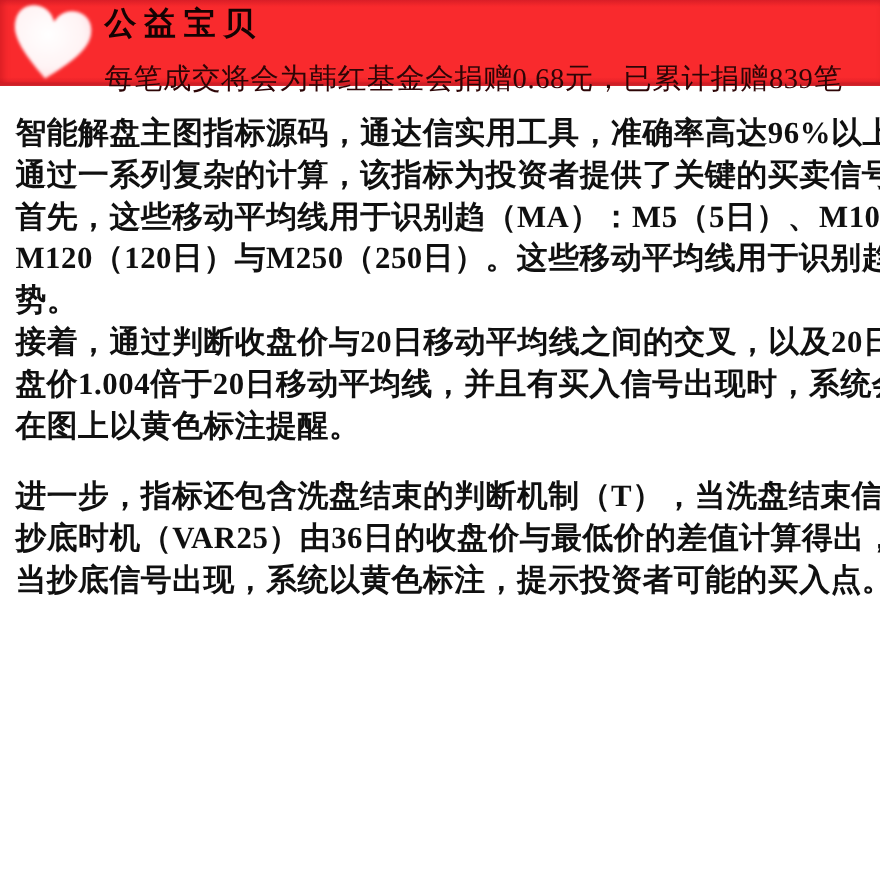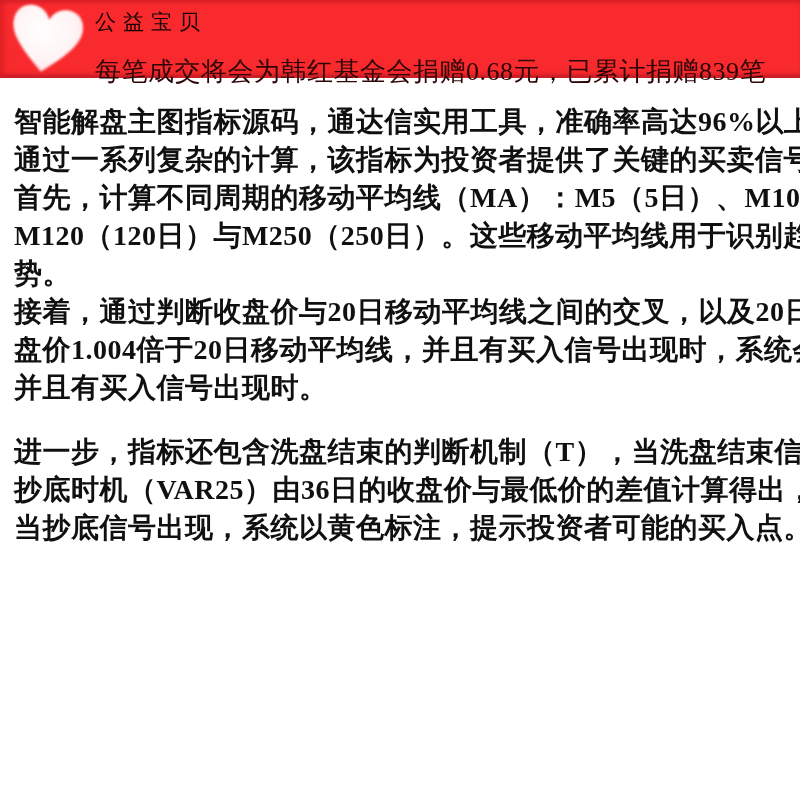--- a/index.html
+++ b/index.html
@@ -29,22 +29,22 @@
     top: 3px;
     width: 76px;
     height: 74px;
     transform: rotate(9deg);
   }
   .heart-wrap svg { width: 100%; height: 100%; }
   .banner-title {
     position: absolute;
     left: 95px;
     top: 5px;
-    font-size: 21px;
-    font-weight: 400;
+    font-size: 29px;
+    font-weight: 700;
     letter-spacing: 7px;
     color: #140303;
     line-height: 34px;
   }
   .banner-subtitle {
     position: absolute;
     left: 95px;
     top: 56px;
     font-size: 26px;
     font-weight: 400;
@@ -91,29 +91,29 @@
     </svg>
   </div>
   <div class="banner-title">公益宝贝</div>
   <div class="banner-subtitle">每笔成交将会为韩红基金会捐赠0.68元，已累计捐赠839笔</div>
 </div>
 
 <div class="article">
   <div class="paragraph">
     <div class="line">智能解盘主图指标源码，通达信实用工具，准确率高达96%以上。</div>
     <div class="line">通过一系列复杂的计算，该指标为投资者提供了关键的买卖信号。</div>
-    <div class="line">首先，计算不同周期的移动平均线（MA）：M5（5日）、M10</div>
+    <div class="line">首先，这些移动平均线用于识别趋（MA）：M5（5日）、M10</div>
     <div class="line">M120（120日）与M250（250日）。这些移动平均线用于识别趋</div>
     <div class="line">势。</div>
   </div>
 
   <div class="paragraph gap-1">
     <div class="line">接着，通过判断收盘价与20日移动平均线之间的交叉，以及20日</div>
     <div class="line">盘价1.004倍于20日移动平均线，并且有买入信号出现时，系统会</div>
-    <div class="line">并且有买入信号出现时。</div>
+    <div class="line">在图上以黄色标注提醒。</div>
   </div>
 
   <div class="paragraph gap-2">
     <div class="line">进一步，指标还包含洗盘结束的判断机制（T），当洗盘结束信号</div>
     <div class="line">抄底时机（VAR25）由36日的收盘价与最低价的差值计算得出，</div>
     <div class="line">当抄底信号出现，系统以黄色标注，提示投资者可能的买入点。</div>
   </div>
 </div>
 
 </body></html>

